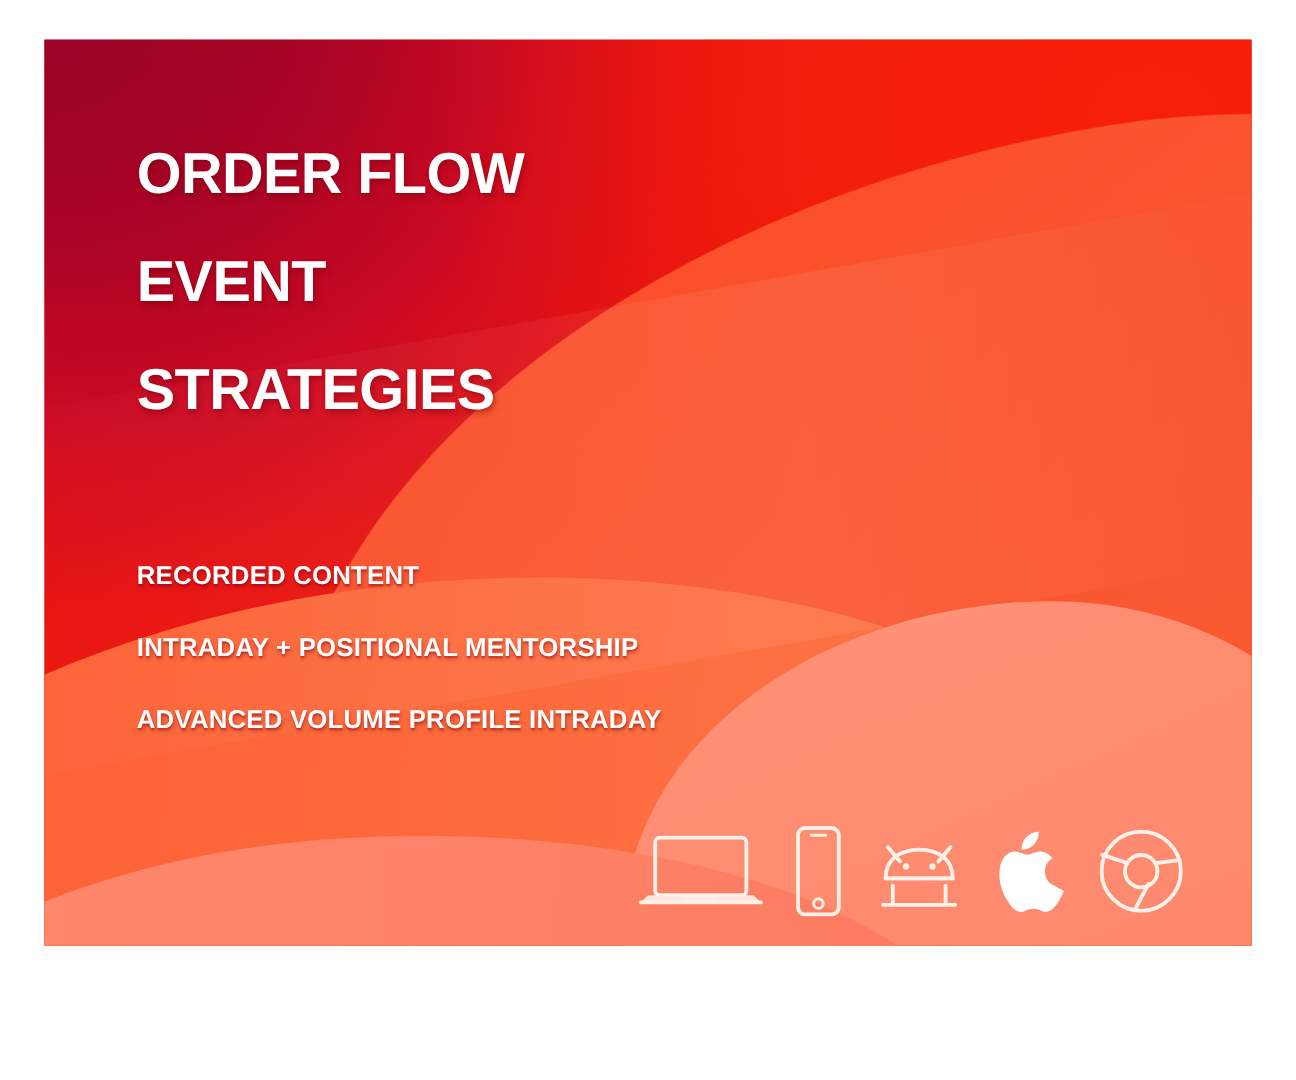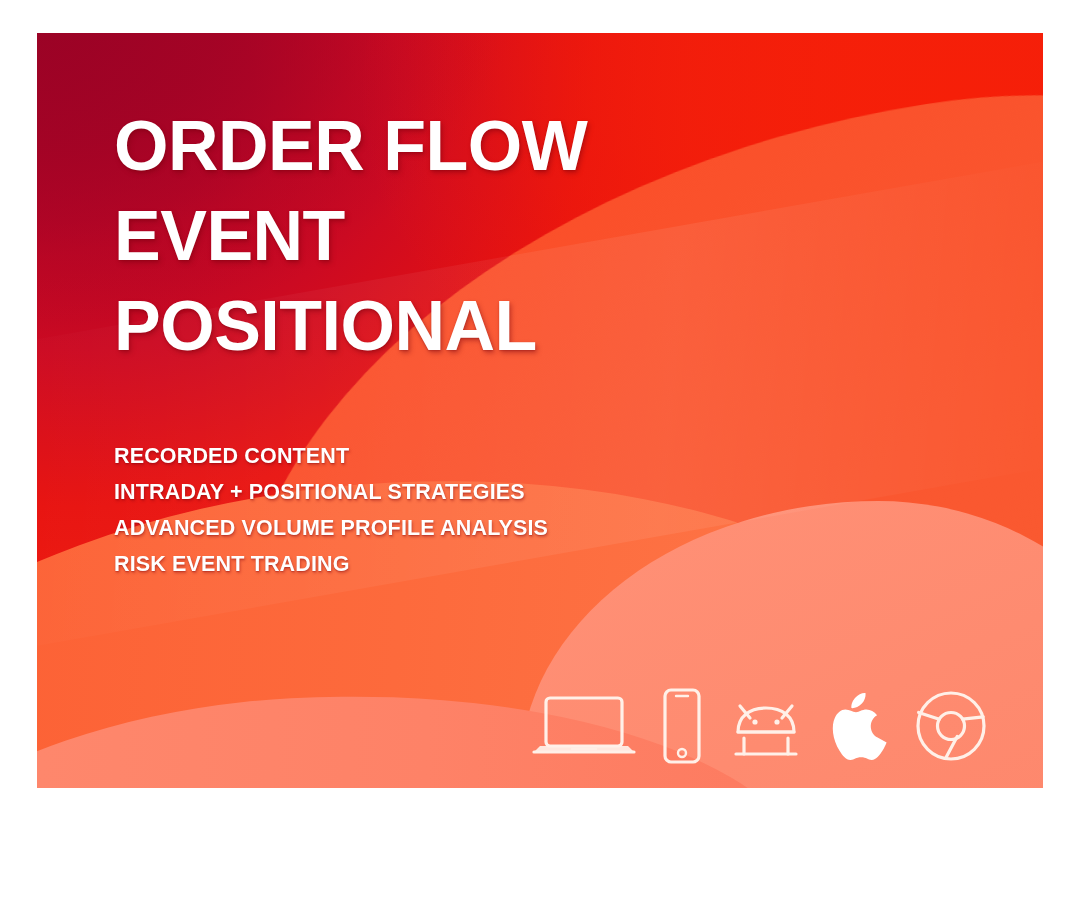--- a/index.html
+++ b/index.html
@@ -108,21 +108,21 @@
   .headline {
     position:absolute;
     left:77px; top:68px;
     z-index:6;
   }
   .headline-line {
     display:block;
     color:#FFFFFF;
     font-family:"Liberation Sans", sans-serif;
     font-weight:bold;
-    font-size:70px;
+    font-size:48px;
     line-height:90px;
     letter-spacing:-0.5px;
     white-space:nowrap;
     text-shadow:
        2px 3px 5px rgba(120,0,14,0.40),
        0 1px 2px rgba(120,0,14,0.30);
   }
 
   
   .features {
@@ -135,20 +135,21 @@
     color:#FFFFFF;
     font-family:"Liberation Sans", sans-serif;
     font-weight:bold;
     font-size:21.5px;
     line-height:36px;
     letter-spacing:0.15px;
     white-space:nowrap;
     text-shadow:
        1px 2px 3px rgba(130,4,16,0.38),
        0 1px 1px rgba(130,4,16,0.28);
+    margin-top: 24px;
   }
 
   
   .platform-icons {
     position:absolute;
     left:495px; top:637px;
     width:450px; height:112px;
     display:flex;
     align-items:center;
     gap:26px;
@@ -174,28 +175,27 @@
     <div class="bg-layer bg-brightred"></div>
     <div class="wave-mid"></div>
     <div class="wave-lower"></div>
     <div class="blob-salmon"></div>
     <div class="band-bottom"></div>
     <div class="sheen"></div>
 
     <div class="headline">
       <span class="headline-line">ORDER FLOW</span>
       <span class="headline-line">EVENT</span>
-      <span class="headline-line">POSITIONAL</span>
+      <span class="headline-line">STRATEGIES</span>
     </div>
 
     <div class="features">
       <span class="feature-line">RECORDED CONTENT</span>
-      <span class="feature-line">INTRADAY + POSITIONAL STRATEGIES</span>
-      <span class="feature-line">ADVANCED VOLUME PROFILE ANALYSIS</span>
-      <span class="feature-line">RISK EVENT TRADING</span>
+      <span class="feature-line">INTRADAY + POSITIONAL MENTORSHIP</span>
+      <span class="feature-line">ADVANCED VOLUME PROFILE INTRADAY</span>
     </div>
 
     <div class="platform-icons">
 
       <div class="platform-icon">
         <svg width="104" height="72" viewBox="0 0 104 72" fill="none" stroke="#FFF0E8" stroke-width="3.2" stroke-linejoin="round" stroke-linecap="round">
           <rect x="14" y="8" width="76" height="48" rx="4"></rect>
           <path d="M2 62 H102 L96 56 H8 Z" fill="#FFF0E8" stroke="none" opacity="0.92"></path>
           <path d="M2 62 H102"></path>
           <path d="M40 59 H64" stroke-width="2.4" opacity="0.75"></path>

